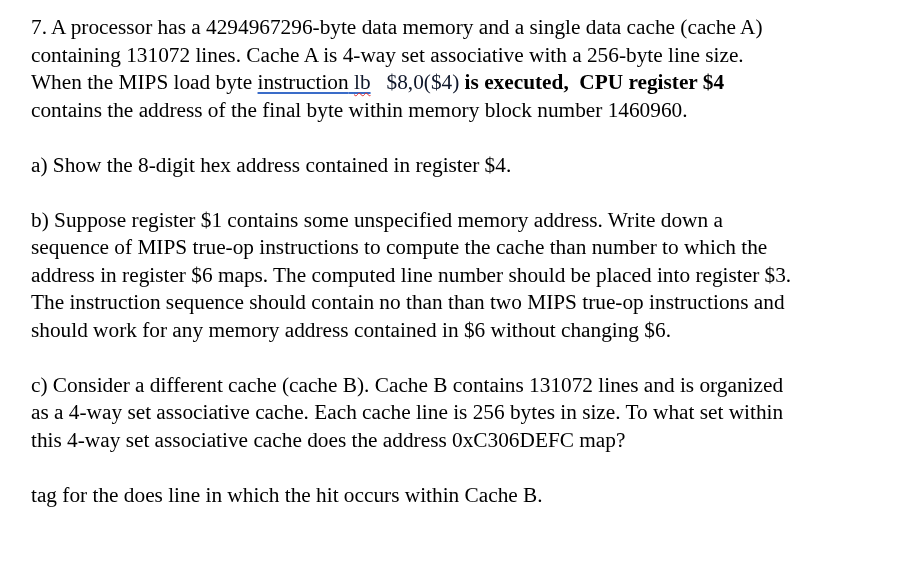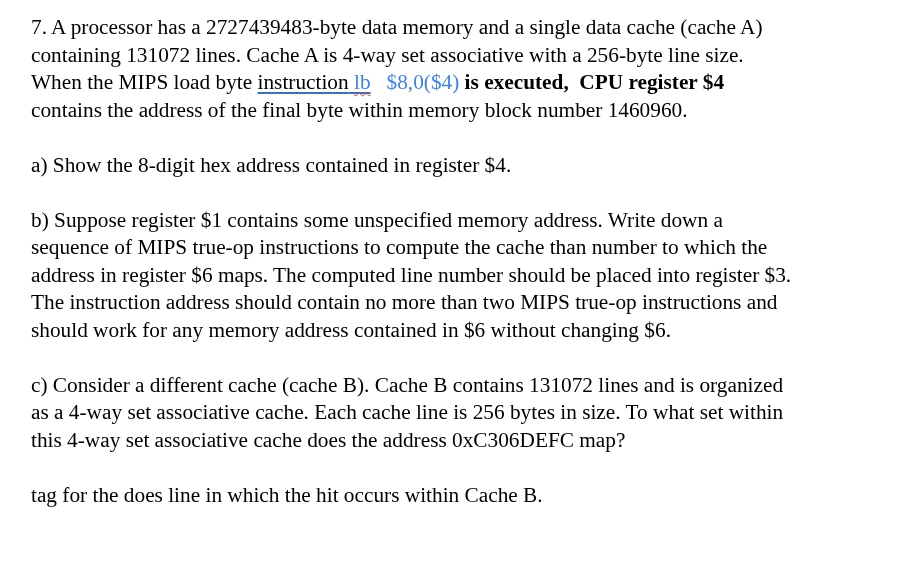--- a/index.html
+++ b/index.html
@@ -5,48 +5,48 @@
     html, body { margin: 0; padding: 0; background: #ffffff; }
     body { width: 912px; height: 572px; overflow: hidden; position: relative; }
     .doc {
       position: absolute; left: 31px; top: 14px; width: 870px;
       font-family: "Liberation Serif", "DejaVu Serif", serif;
       font-size: 21.3px; line-height: 27.5px; color: #000;
     }
     .para { margin: 0; }
     .gap { height: 27.5px; }
     .ul { text-decoration: underline; text-decoration-color: #3a6cc8; text-decoration-thickness: 1.5px; text-underline-offset: 3px; }
-    .code { color: #3b82f6; }
+    .code { color: #0f172a; }
     .squiggle { text-decoration: underline wavy #e03030; text-decoration-thickness: 1px; text-underline-offset: 3px; }
     .line { display: block; white-space: nowrap; }
   </style>
 </head>
 <body>
 
 <div class="doc">
   <div class="para">
-    <span class="line">7. A processor has a 2727439483-byte data memory and a single data cache (cache A)</span>
+    <span class="line">7. A processor has a 4294967296-byte data memory and a single data cache (cache A)</span>
     <span class="line">containing 131072 lines. Cache A is 4-way set associative with a 256-byte line size.</span>
     <span class="line"><span>When the MIPS load byte </span><span class="ul"><span>instruction</span><span> </span><span class="code squiggle">lb</span></span><span class="code" style="white-space:pre;">   $8,0($4)</span><span style="white-space:pre;font-weight:bold;"> is executed,  CPU register $4</span></span>
     <span class="line">contains the address of the final byte within memory block number 1460960.</span>
   </div>
 
   <div class="gap"></div>
 
   <div class="para">
     <span class="line">a) Show the 8-digit hex address contained in register $4.</span>
   </div>
 
   <div class="gap"></div>
 
   <div class="para">
     <span class="line">b) Suppose register $1 contains some unspecified memory address. Write down a</span>
     <span class="line">sequence of MIPS true-op instructions to compute the cache than number to which the</span>
     <span class="line">address in register $6 maps. The computed line number should be placed into register $3.</span>
-    <span class="line">The instruction address should contain no more than two MIPS true-op instructions and</span>
+    <span class="line">The instruction sequence should contain no than than two MIPS true-op instructions and</span>
     <span class="line">should work for any memory address contained in $6 without changing $6.</span>
   </div>
 
   <div class="gap"></div>
 
   <div class="para">
     <span class="line">c) Consider a different cache (cache B). Cache B contains 131072 lines and is organized</span>
     <span class="line">as a 4-way set associative cache. Each cache line is 256 bytes in size. To what set within</span>
     <span class="line">this 4-way set associative cache does the address 0xC306DEFC map?</span>
   </div>

